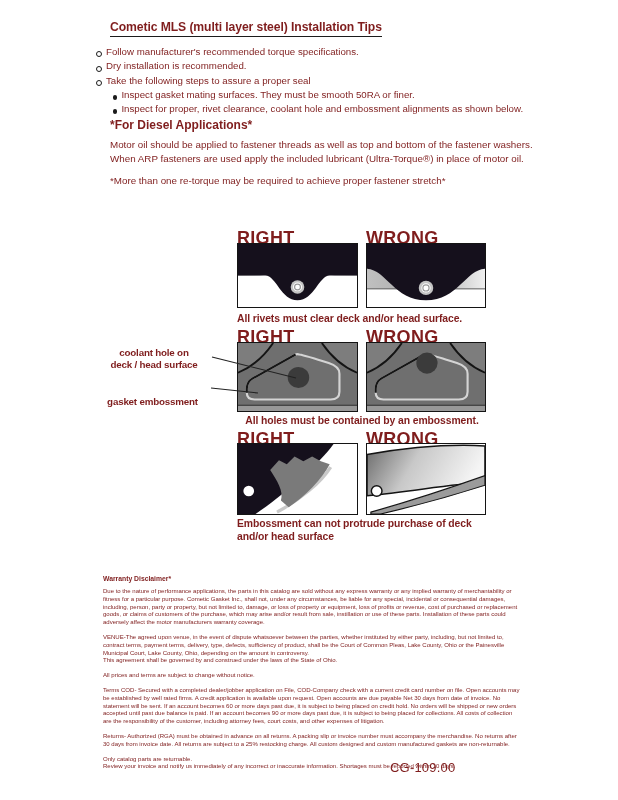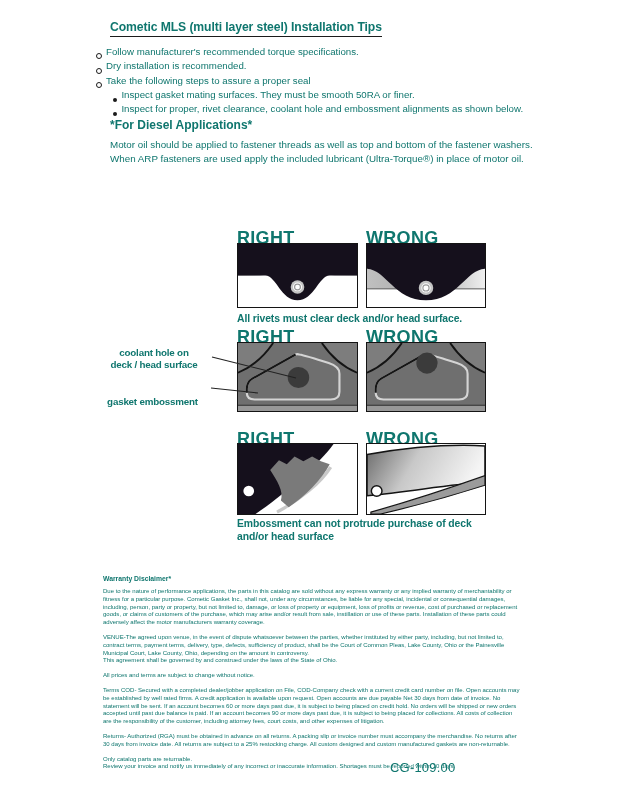--- a/index.html
+++ b/index.html
@@ -1,24 +1,24 @@
 <!DOCTYPE html>
 <html><head>
 <meta charset="utf-8">
 <style>
   html,body{margin:0;padding:0;background:#ffffff;}
   .page{position:relative;width:618px;height:800px;background:#ffffff;overflow:hidden;
-        font-family:"Liberation Sans","DejaVu Sans",sans-serif;color:#0f766e;}
+        font-family:"Liberation Sans","DejaVu Sans",sans-serif;color:#7f1d1d;}
   .abs{position:absolute;}
 
   .title{left:110px;top:20px;font-size:12.2px;font-weight:bold;letter-spacing:-0.1px;
          border-bottom:1.6px solid #1b1b1b;padding-bottom:2px;}
 
   .tips{left:96px;top:45px;font-size:9.7px;line-height:14.3px;}
-  .tip-row{display:flex;align-items:flex-end;}
+  .tip-row{display:flex;align-items:center;}
   .tip-row.l2{margin-left:17px;}
   .ring{width:4px;height:4px;border:1px solid #1b1b1b;border-radius:50%;margin:4.6px 4px 0 0;flex:none;}
   .dot{width:4.4px;height:4.4px;background:#1b1b1b;border-radius:50%;margin:4.6px 4px 0 0;flex:none;}
 
   .diesel{left:110px;top:118px;width:470px;}
   .diesel-h{font-size:12px;font-weight:bold;margin-bottom:6px;}
   .para{font-size:9.8px;line-height:14px;margin-bottom:8px;white-space:pre-line;}
 
   .dlabel{width:122px;font-size:18px;font-weight:bold;letter-spacing:0.3px;}
   .dbox{border:1.7px solid #141414;background:#fff;}
@@ -63,20 +63,21 @@
     <div class="tip-row l2">
       <span class="dot"></span>
       <span>Inspect for proper, rivet clearance, coolant hole and embossment alignments as shown below.</span>
     </div>
   </div>
 
   <div class="abs diesel">
     <div class="diesel-h">*For Diesel Applications*</div>
     <div class="para">Motor oil should be applied to fastener threads as well as top and bottom of the fastener washers.
 When ARP fasteners are used apply the included lubricant (Ultra-Torque®) in place of motor oil.</div>
+    <div class="para">*More than one re-torque may be required to achieve proper fastener stretch*</div>
   </div>
 
   <div class="abs dlabel" style="left:237px;top:228px;">RIGHT</div>
   <div class="abs dlabel" style="left:366px;top:228px;width:121px;">WRONG</div>
 
   <div class="abs dbox" style="left:237px;top:243px;">
     <svg width="119" height="63" viewBox="0 0 122 66" preserveAspectRatio="none">
       <rect x="0" y="0" width="122" height="66" fill="#ffffff"></rect>
       <polygon points="0,28.5 26,33 0,33.5" fill="#b7b7b7"></polygon>
       <polygon points="122,28.5 96,33 122,33.5" fill="#c9c9c9"></polygon>
@@ -136,20 +137,21 @@
       <path d="M36,0 C26,15 12,26 0,31" fill="none" stroke="#141414" stroke-width="2"></path>
       <path d="M122,0 L86,0 C96,15 110,26 122,31 Z" fill="#7d7d7d"></path>
       <path d="M86,0 C96,15 110,26 122,31" fill="none" stroke="#141414" stroke-width="2"></path>
       <rect x="0" y="65" width="122" height="6" fill="#989898"></rect>
       <line x1="0" y1="65" x2="122" y2="65" stroke="#2e2e2e" stroke-width="1.2"></line>
       <path d="M59,12 L15,37 C10,40 9,44 9,48 L9,52 C9,57 12,59 17,59 L95,59 C101,59 104,56 104,51 L104,32 C104,26 99,23 93,21 C81,17 69,13 63,12 C61,11.5 60,11.5 59,12 Z" fill="none" stroke="#d4d4d4" stroke-width="2.2"></path>
       <path d="M59,12 L15,37 C10,40 9,44 9,48 L9,52" fill="none" stroke="#161616" stroke-width="2.2"></path>
       <circle cx="62" cy="21" r="11" fill="#3b3b3b"></circle>
     </svg>
   </div>
+  <div class="abs cap" style="left:237px;top:415px;width:250px;text-align:center;">All holes must be contained by an embossment.</div>
 
   <svg class="abs overlay" width="618" height="800">
     <line x1="212" y1="357" x2="296" y2="378" stroke="#222222" stroke-width="1.1"></line>
     <line x1="211" y1="388" x2="258" y2="393" stroke="#222222" stroke-width="1.1"></line>
   </svg>
 
   <div class="abs dlabel" style="left:237px;top:429px;">RIGHT</div>
   <div class="abs dlabel" style="left:366px;top:429px;width:121px;">WRONG</div>
 
   <div class="abs dbox" style="left:237px;top:443px;">

